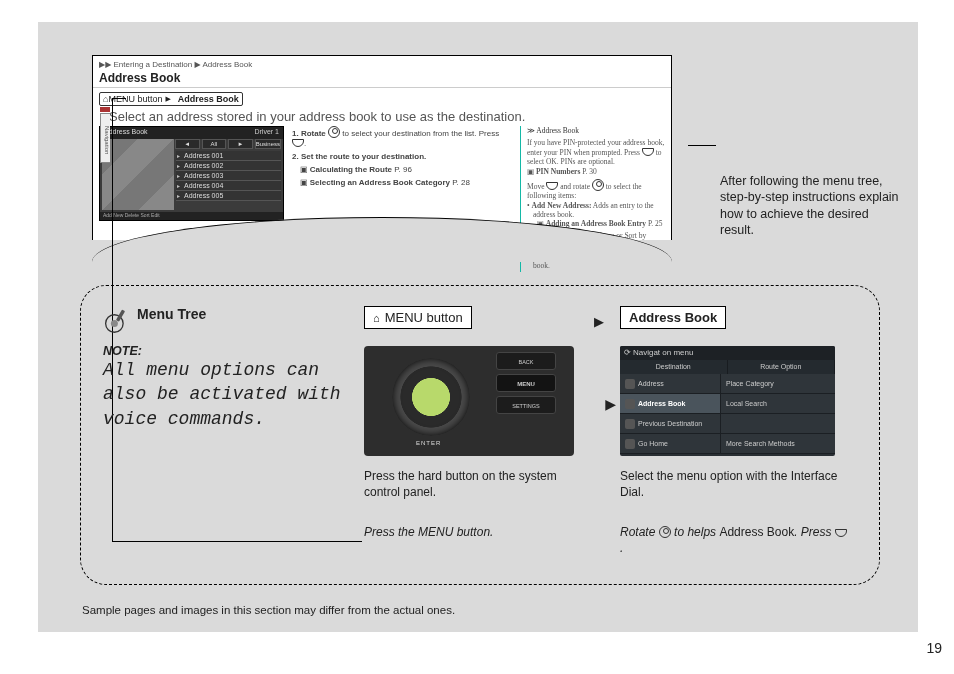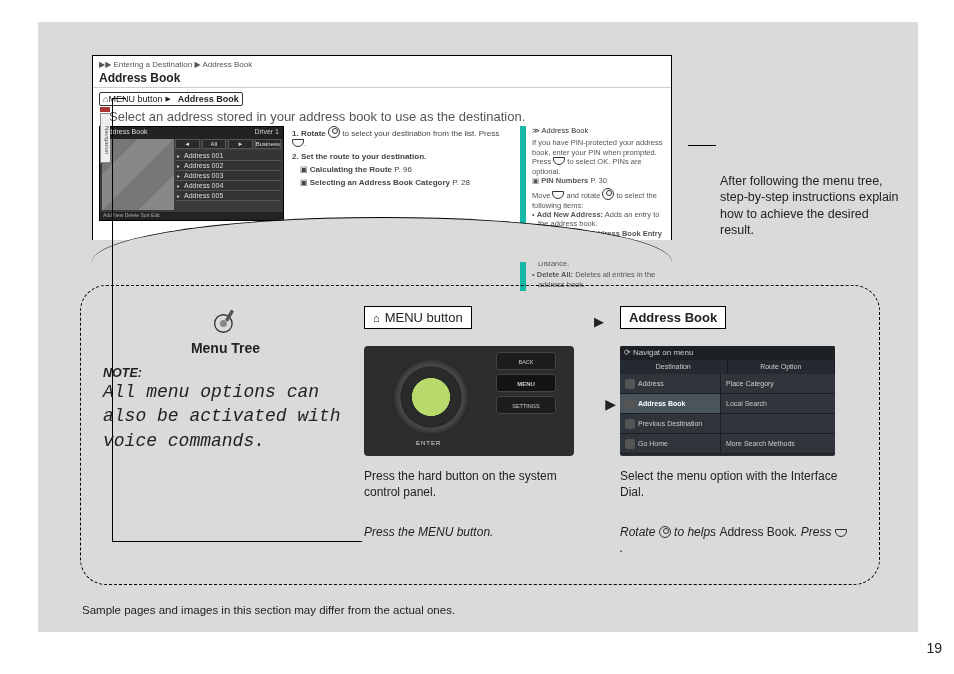--- a/index.html
+++ b/index.html
@@ -121,23 +121,24 @@
     line-height: 1.25;
   }
   .steps p{ margin-bottom:3px;}
   .steps .bold{font-weight:bold;}
   .steps .indent{ padding-left:8px;}
   .top-sidecol {
     width: 145px;
     flex: 0 0 145px;
     font-size: 7.5px;
     color:#555;
-    border-left:6px solid #14b8a6;
+    border-left:1px solid #14b8a6;
     padding-left:6px;
     line-height:1.25;
+    font-family:Liberation Serif, serif;
   }
   .top-sidecol .hdr{ font-size:7.5px; color:#333; margin-bottom:3px;}
   .top-sidecol ul{ list-style:none; }
   .top-sidecol li{ padding-left:6px; text-indent:-6px; margin-bottom:2px;}
   .top-sidecol .b{font-weight:bold;}
   .nav-side-tab{
     position:absolute;
     left:100px; top:113px;
     width:10px; height:50px;
     background:#eee;
@@ -178,21 +179,21 @@
     border-radius: 26px;
     background: transparent;
   }
   .dashed-inner {
     position: absolute;
     left: 22px; right: 22px; top: 20px; bottom: 12px;
     display: flex;
     gap: 26px;
   }
   .col1 { flex: 0 0 245px; }
-  .mt-head { display:flex; align-items:center; gap:6px; margin-bottom:10px;flex-direction:column;}
+  .mt-head { display:flex; gap:6px; margin-bottom:10px;}
   .mt-head .icon{
     width:28px; height:28px;
   }
   .mt-title{ font-weight:bold; font-size:14px;}
   .col1 p{ font-size:12.5px; line-height:1.35; margin-bottom:10px;}
   .note-lbl{ font-weight:bold; font-style:italic; font-size:12.5px;}
   .note-txt{ font-style:italic; font-size:18px; line-height:1.35;font-family:Liberation Mono, monospace;}
   .col2 { flex: 0 0 220px; position:relative;}
   .col3 { flex: 0 0 220px; position:relative;}
   .label-box{

